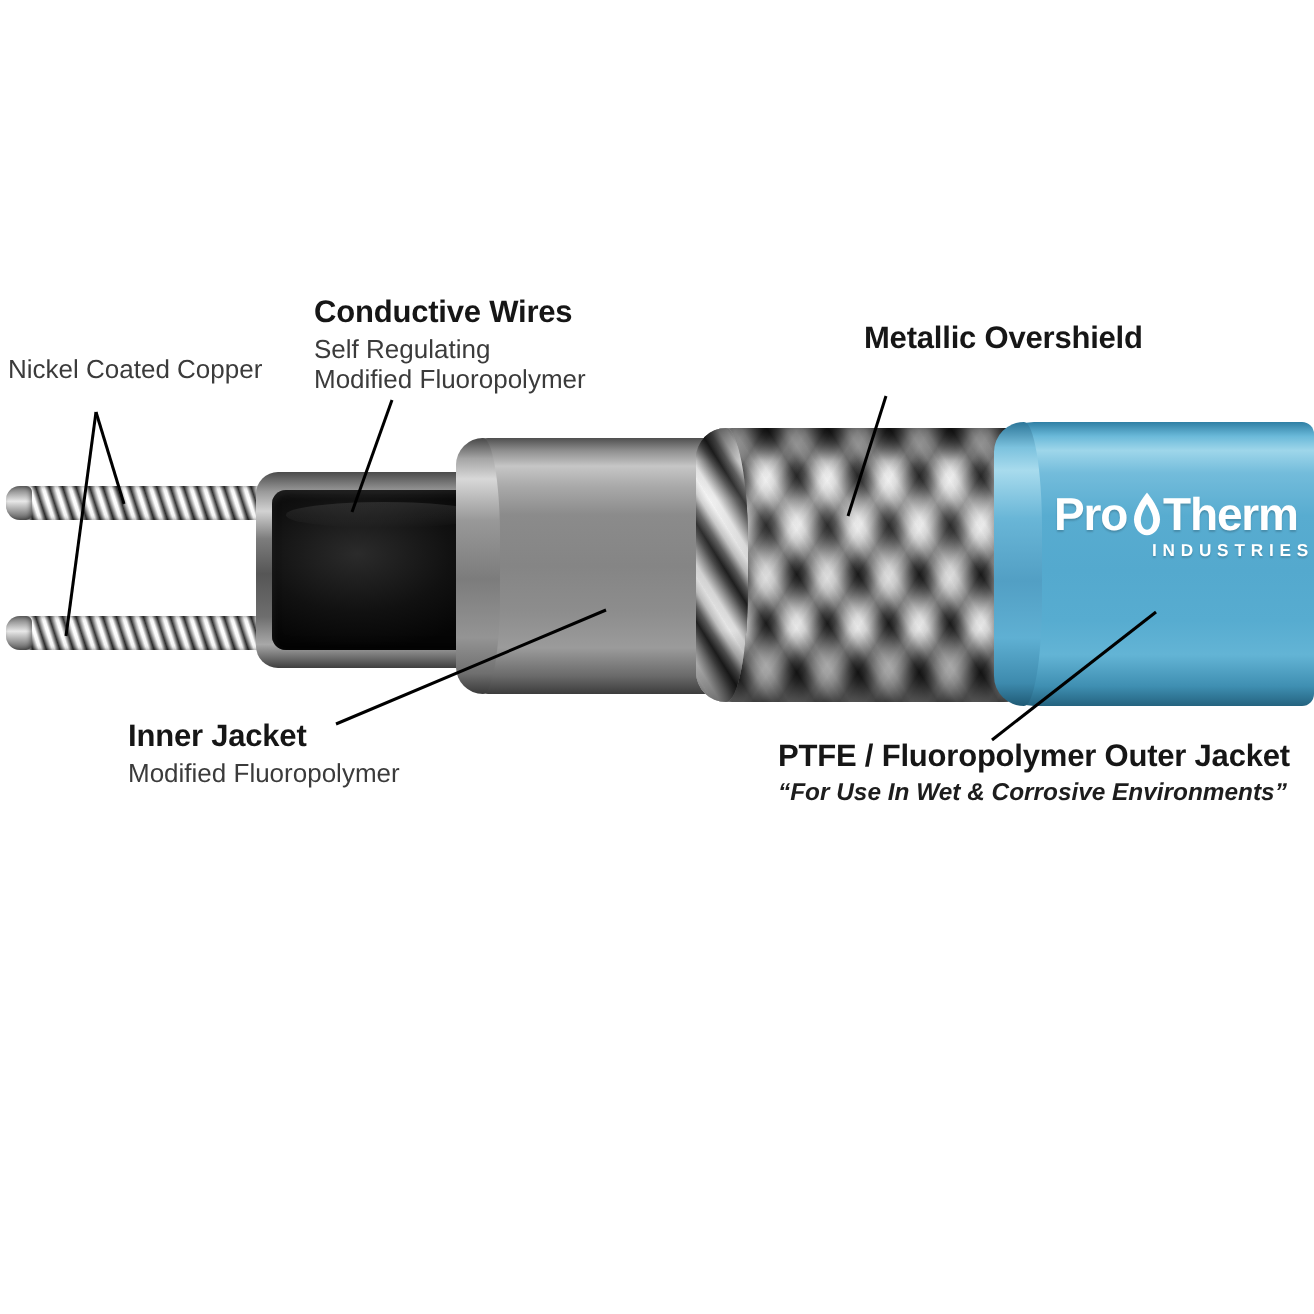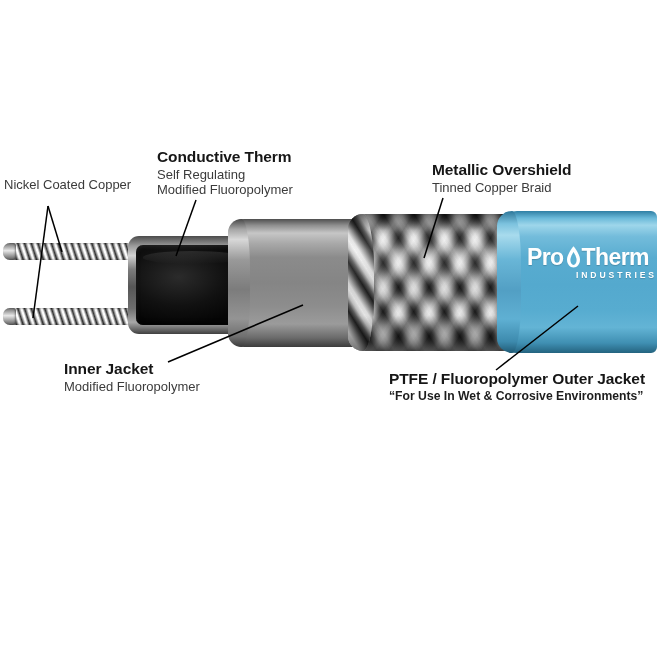--- a/index.html
+++ b/index.html
@@ -30,20 +30,21 @@
     line-height: 1.15;
   }
   .label-sub {
     font-size: 13px;
     color: #3b3b3b;
     white-space: nowrap;
     line-height: 1.18;
     margin-top: 1px;
   }
   .label-sub.italic {
+    font-style: italic;
     font-weight: bold;
     font-size: 12.2px;
     color: #1d1d1d;
   }
 
   #lbl-bus      { left: 4px;   top: 176px; }
   #lbl-core     { left: 157px; top: 148px; }
   #lbl-shield   { left: 396px; top: 161px; margin-left: 36px; }
   #lbl-inner    { left: 64px;  top: 360px; }
   #lbl-outer    { left: 389px; top: 370px; text-align: right; width: 240px; }
@@ -289,28 +290,27 @@
     <path d="M168,362 L303,305" stroke="#000000" stroke-width="1.5" fill="none"></path>
 
     <path d="M496,370 L578,306" stroke="#000000" stroke-width="1.5" fill="none"></path>
   </svg>
 
   <div class="label-group" id="lbl-bus">
     <div class="label-sub">Nickel Coated Copper</div>
   </div>
 
   <div class="label-group" id="lbl-core">
-    <div class="label-title">Conductive Therm</div>
+    <div class="label-title">Conductive Wires</div>
     <div class="label-sub">Self Regulating</div>
     <div class="label-sub" style="margin-top:0;">Modified Fluoropolymer</div>
   </div>
 
   <div class="label-group" id="lbl-shield">
     <div class="label-title">Metallic Overshield</div>
-    <div class="label-sub">Tinned Copper Braid</div>
   </div>
 
   <div class="label-group" id="lbl-inner">
     <div class="label-title">Inner Jacket</div>
     <div class="label-sub">Modified Fluoropolymer</div>
   </div>
 
   <div class="label-group" id="lbl-outer">
     <div class="label-title">PTFE / Fluoropolymer Outer Jacket</div>
     <div class="label-sub italic">“For Use In Wet &amp; Corrosive Environments”</div>

